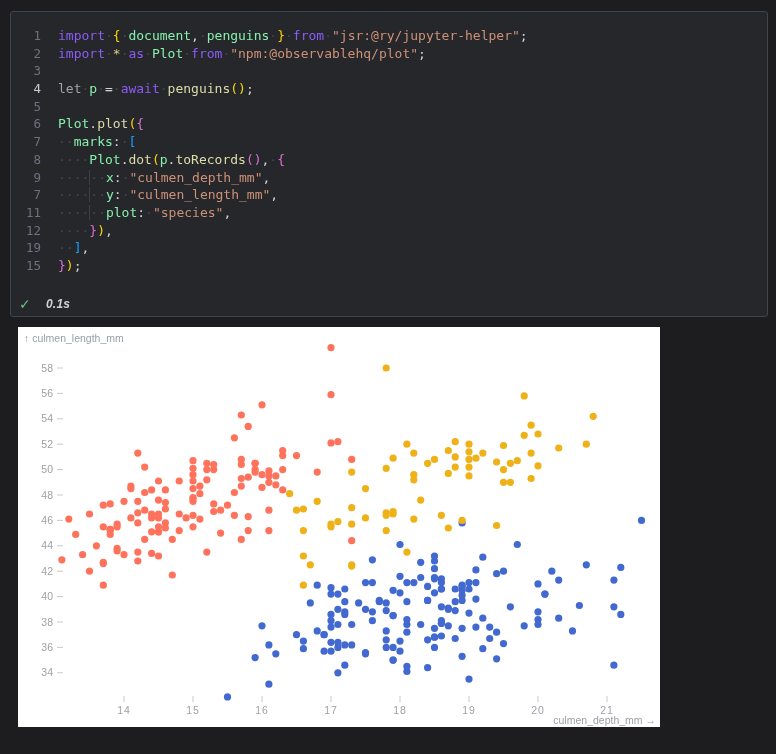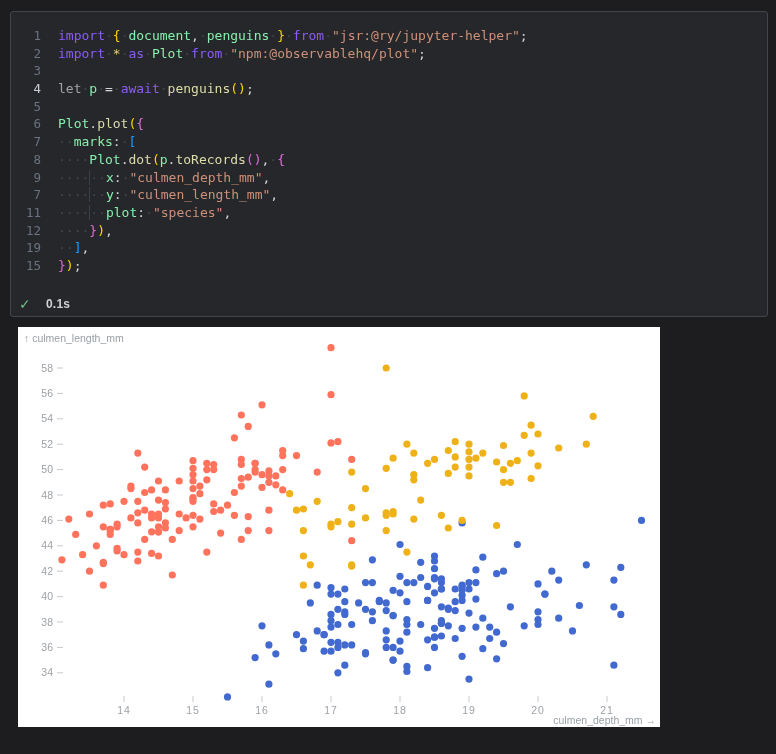--- a/index.html
+++ b/index.html
@@ -23,21 +23,21 @@
   .tk-b1{color:#FFD700}
   .tk-b2{color:#DA70D6}
   .tk-b3{color:#179FFF}
   .tk-star{color:#E0C97F}
   .tk-ws{color:#41464f}
   .tk-wsg{color:#41464f;border-left:1px solid #3a4047}
 
   
   .status-row{position:absolute;left:8px;top:284px;display:flex;align-items:center;}
   .check{color:#6dbf84;font-size:14px;width:18px;}
-  .exec-time{color:#d2d2d2;font-size:12px;font-weight:bold;margin-left:9px;letter-spacing:.2px;}
+  .exec-time{color:#d2d2d2;font-size:12px;font-weight:bold;margin-left:9px;letter-spacing:.2px;font-style:italic;}
 
   
   .plot-card{position:absolute;left:18px;top:327px;width:642px;height:400px;background:#ffffff;}
   .plot-card svg{display:block}
 </style>
 </head>
 <body>
 
 <div id="root">
 

